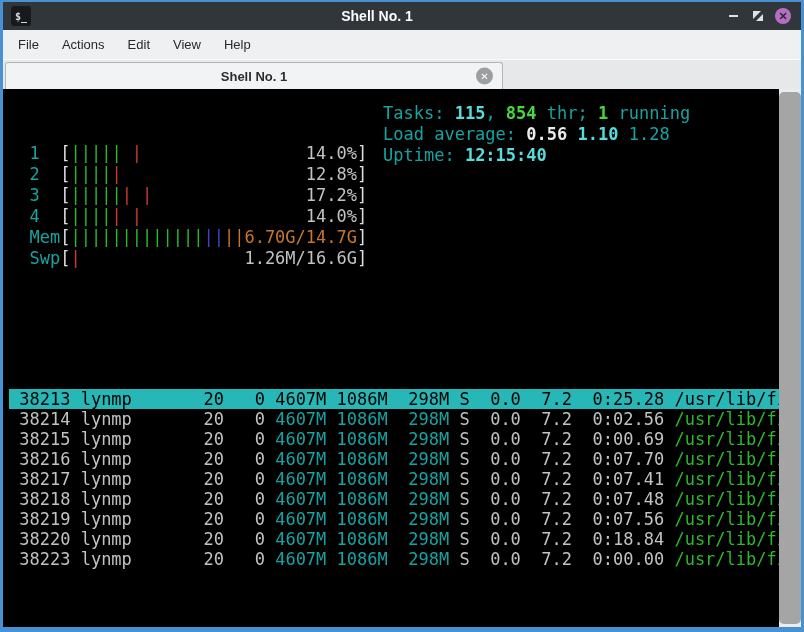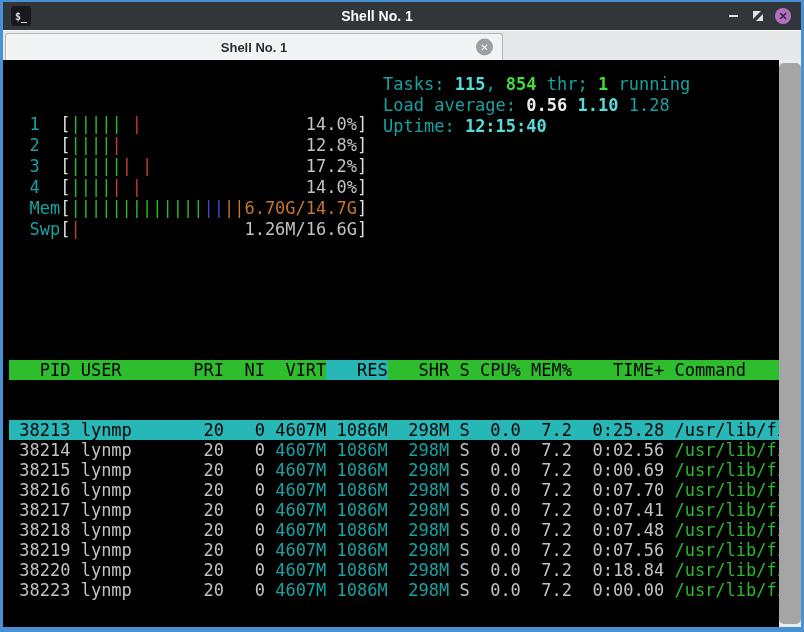--- a/index.html
+++ b/index.html
@@ -55,34 +55,40 @@
           <polygon points="1,1 9,1 1,9" fill="#dfe3e6"></polygon>
           <polygon points="11,4 11,11 4,11" fill="#dfe3e6"></polygon>
         </svg>
       </span>
       <span class="wbtn">
           <span class="closecircle">✕</span>
         </span>
     </span>
   </div>
 
+  <div class="menubar" id="menubar">
+      <span class="menu-item">File</span>
+      <span class="menu-item">Actions</span>
+      <span class="menu-item">Edit</span>
+      <span class="menu-item">View</span>
+      <span class="menu-item">Help</span>
+    </div>
 
   <div class="tabbar">
     <div class="tab">
       <span class="tab-label">Shell No. 1</span>
       <span class="tab-close">✕</span>
     </div>
   </div>
 
   <div class="termwrap">
     <div class="term">
       <div id="meters"><div class="mline"><span style="color: rgb(23, 162, 162);">  1  </span><span style="color: rgb(222, 222, 222);">[</span><span class="minterior"><span class="mbar"><span style="color: rgb(43, 184, 43);">|||||</span><span style="color: rgb(201, 58, 48);"> |</span></span><span class="mval" style="color: rgb(194, 194, 194);">14.0%</span></span><span style="color: rgb(222, 222, 222);">]</span></div><div class="mline"><span style="color: rgb(23, 162, 162);">  2  </span><span style="color: rgb(222, 222, 222);">[</span><span class="minterior"><span class="mbar"><span style="color: rgb(43, 184, 43);">||||</span><span style="color: rgb(201, 58, 48);">|</span></span><span class="mval" style="color: rgb(194, 194, 194);">12.8%</span></span><span style="color: rgb(222, 222, 222);">]</span></div><div class="mline"><span style="color: rgb(23, 162, 162);">  3  </span><span style="color: rgb(222, 222, 222);">[</span><span class="minterior"><span class="mbar"><span style="color: rgb(43, 184, 43);">|||||</span><span style="color: rgb(201, 58, 48);">| |</span></span><span class="mval" style="color: rgb(194, 194, 194);">17.2%</span></span><span style="color: rgb(222, 222, 222);">]</span></div><div class="mline"><span style="color: rgb(23, 162, 162);">  4  </span><span style="color: rgb(222, 222, 222);">[</span><span class="minterior"><span class="mbar"><span style="color: rgb(43, 184, 43);">||||</span><span style="color: rgb(201, 58, 48);">| |</span></span><span class="mval" style="color: rgb(194, 194, 194);">14.0%</span></span><span style="color: rgb(222, 222, 222);">]</span></div><div class="mline"><span style="color: rgb(23, 162, 162);">  Mem</span><span style="color: rgb(222, 222, 222);">[</span><span class="minterior"><span class="mbar"><span style="color: rgb(43, 184, 43);">|||||||||||||</span><span style="color: rgb(62, 71, 207);">||</span><span style="color: rgb(200, 118, 44);">||</span></span><span class="mval" style="color: rgb(200, 118, 44);">6.70G/14.7G</span></span><span style="color: rgb(222, 222, 222);">]</span></div><div class="mline"><span style="color: rgb(23, 162, 162);">  Swp</span><span style="color: rgb(222, 222, 222);">[</span><span class="minterior"><span class="mbar"><span style="color: rgb(201, 58, 48);">|</span></span><span class="mval" style="color: rgb(194, 194, 194);">1.26M/16.6G</span></span><span style="color: rgb(222, 222, 222);">]</span></div></div>
       <div class="stats" id="stats"><div class="sline"><span style="color: rgb(23, 162, 162);">Tasks: </span><span style="color: rgb(87, 219, 219); font-weight: bold;">115</span><span style="color: rgb(23, 162, 162);">, </span><span style="color: rgb(67, 218, 59); font-weight: bold;">854</span><span style="color: rgb(23, 162, 162);"> thr; </span><span style="color: rgb(67, 218, 59); font-weight: bold;">1</span><span style="color: rgb(23, 162, 162);"> running</span></div><div class="sline"><span style="color: rgb(23, 162, 162);">Load average: </span><span style="color: rgb(235, 235, 235); font-weight: bold;">0.56 </span><span style="color: rgb(87, 219, 219); font-weight: bold;">1.10 </span><span style="color: rgb(23, 162, 162);">1.28</span></div><div class="sline"><span style="color: rgb(23, 162, 162);">Uptime: </span><span style="color: rgb(87, 219, 219); font-weight: bold;">12:15:40</span></div></div>
       <div class="tspacer"></div>
-      <div class="phead" id="phead"><span>   PID</span><span> USER      </span><span> PRI</span><span>  NI</span><span>  VIRT</span><span class="sort">   RES</span><span>   SHR</span><span> S</span><span> CPU%</span><span> MEM%</span><span>    TIME+</span><span> Command</span></div>
       <div id="rows"><div class="prow sel"><span style="color: rgb(194, 194, 194);"> 38213</span><span style="color: rgb(194, 194, 194);"> lynmp     </span><span style="color: rgb(194, 194, 194);">  20</span><span style="color: rgb(194, 194, 194);">   0</span><span style="color: rgb(23, 162, 162);"> 4607M</span><span style="color: rgb(23, 162, 162);"> 1086M</span><span style="color: rgb(23, 162, 162);">  298M</span><span style="color: rgb(194, 194, 194);"> S</span><span style="color: rgb(194, 194, 194);">  0.0</span><span style="color: rgb(194, 194, 194);">  7.2</span><span style="color: rgb(194, 194, 194);">  0:25.28</span><span style="color: rgb(43, 184, 43);"> /usr/lib/fir</span></div><div class="prow"><span style="color: rgb(194, 194, 194);"> 38214</span><span style="color: rgb(194, 194, 194);"> lynmp     </span><span style="color: rgb(194, 194, 194);">  20</span><span style="color: rgb(194, 194, 194);">   0</span><span style="color: rgb(23, 162, 162);"> 4607M</span><span style="color: rgb(23, 162, 162);"> 1086M</span><span style="color: rgb(23, 162, 162);">  298M</span><span style="color: rgb(194, 194, 194);"> S</span><span style="color: rgb(194, 194, 194);">  0.0</span><span style="color: rgb(194, 194, 194);">  7.2</span><span style="color: rgb(194, 194, 194);">  0:02.56</span><span style="color: rgb(43, 184, 43);"> /usr/lib/fir</span></div><div class="prow"><span style="color: rgb(194, 194, 194);"> 38215</span><span style="color: rgb(194, 194, 194);"> lynmp     </span><span style="color: rgb(194, 194, 194);">  20</span><span style="color: rgb(194, 194, 194);">   0</span><span style="color: rgb(23, 162, 162);"> 4607M</span><span style="color: rgb(23, 162, 162);"> 1086M</span><span style="color: rgb(23, 162, 162);">  298M</span><span style="color: rgb(194, 194, 194);"> S</span><span style="color: rgb(194, 194, 194);">  0.0</span><span style="color: rgb(194, 194, 194);">  7.2</span><span style="color: rgb(194, 194, 194);">  0:00.69</span><span style="color: rgb(43, 184, 43);"> /usr/lib/fir</span></div><div class="prow"><span style="color: rgb(194, 194, 194);"> 38216</span><span style="color: rgb(194, 194, 194);"> lynmp     </span><span style="color: rgb(194, 194, 194);">  20</span><span style="color: rgb(194, 194, 194);">   0</span><span style="color: rgb(23, 162, 162);"> 4607M</span><span style="color: rgb(23, 162, 162);"> 1086M</span><span style="color: rgb(23, 162, 162);">  298M</span><span style="color: rgb(194, 194, 194);"> S</span><span style="color: rgb(194, 194, 194);">  0.0</span><span style="color: rgb(194, 194, 194);">  7.2</span><span style="color: rgb(194, 194, 194);">  0:07.70</span><span style="color: rgb(43, 184, 43);"> /usr/lib/fir</span></div><div class="prow"><span style="color: rgb(194, 194, 194);"> 38217</span><span style="color: rgb(194, 194, 194);"> lynmp     </span><span style="color: rgb(194, 194, 194);">  20</span><span style="color: rgb(194, 194, 194);">   0</span><span style="color: rgb(23, 162, 162);"> 4607M</span><span style="color: rgb(23, 162, 162);"> 1086M</span><span style="color: rgb(23, 162, 162);">  298M</span><span style="color: rgb(194, 194, 194);"> S</span><span style="color: rgb(194, 194, 194);">  0.0</span><span style="color: rgb(194, 194, 194);">  7.2</span><span style="color: rgb(194, 194, 194);">  0:07.41</span><span style="color: rgb(43, 184, 43);"> /usr/lib/fir</span></div><div class="prow"><span style="color: rgb(194, 194, 194);"> 38218</span><span style="color: rgb(194, 194, 194);"> lynmp     </span><span style="color: rgb(194, 194, 194);">  20</span><span style="color: rgb(194, 194, 194);">   0</span><span style="color: rgb(23, 162, 162);"> 4607M</span><span style="color: rgb(23, 162, 162);"> 1086M</span><span style="color: rgb(23, 162, 162);">  298M</span><span style="color: rgb(194, 194, 194);"> S</span><span style="color: rgb(194, 194, 194);">  0.0</span><span style="color: rgb(194, 194, 194);">  7.2</span><span style="color: rgb(194, 194, 194);">  0:07.48</span><span style="color: rgb(43, 184, 43);"> /usr/lib/fir</span></div><div class="prow"><span style="color: rgb(194, 194, 194);"> 38219</span><span style="color: rgb(194, 194, 194);"> lynmp     </span><span style="color: rgb(194, 194, 194);">  20</span><span style="color: rgb(194, 194, 194);">   0</span><span style="color: rgb(23, 162, 162);"> 4607M</span><span style="color: rgb(23, 162, 162);"> 1086M</span><span style="color: rgb(23, 162, 162);">  298M</span><span style="color: rgb(194, 194, 194);"> S</span><span style="color: rgb(194, 194, 194);">  0.0</span><span style="color: rgb(194, 194, 194);">  7.2</span><span style="color: rgb(194, 194, 194);">  0:07.56</span><span style="color: rgb(43, 184, 43);"> /usr/lib/fir</span></div><div class="prow"><span style="color: rgb(194, 194, 194);"> 38220</span><span style="color: rgb(194, 194, 194);"> lynmp     </span><span style="color: rgb(194, 194, 194);">  20</span><span style="color: rgb(194, 194, 194);">   0</span><span style="color: rgb(23, 162, 162);"> 4607M</span><span style="color: rgb(23, 162, 162);"> 1086M</span><span style="color: rgb(23, 162, 162);">  298M</span><span style="color: rgb(194, 194, 194);"> S</span><span style="color: rgb(194, 194, 194);">  0.0</span><span style="color: rgb(194, 194, 194);">  7.2</span><span style="color: rgb(194, 194, 194);">  0:18.84</span><span style="color: rgb(43, 184, 43);"> /usr/lib/fir</span></div><div class="prow"><span style="color: rgb(194, 194, 194);"> 38223</span><span style="color: rgb(194, 194, 194);"> lynmp     </span><span style="color: rgb(194, 194, 194);">  20</span><span style="color: rgb(194, 194, 194);">   0</span><span style="color: rgb(23, 162, 162);"> 4607M</span><span style="color: rgb(23, 162, 162);"> 1086M</span><span style="color: rgb(23, 162, 162);">  298M</span><span style="color: rgb(194, 194, 194);"> S</span><span style="color: rgb(194, 194, 194);">  0.0</span><span style="color: rgb(194, 194, 194);">  7.2</span><span style="color: rgb(194, 194, 194);">  0:00.00</span><span style="color: rgb(43, 184, 43);"> /usr/lib/fir</span></div></div>
       
     </div>
     <div class="scrollbar">
       <div class="sthumb"></div>
     </div>
   </div>
 
 </div>
 

